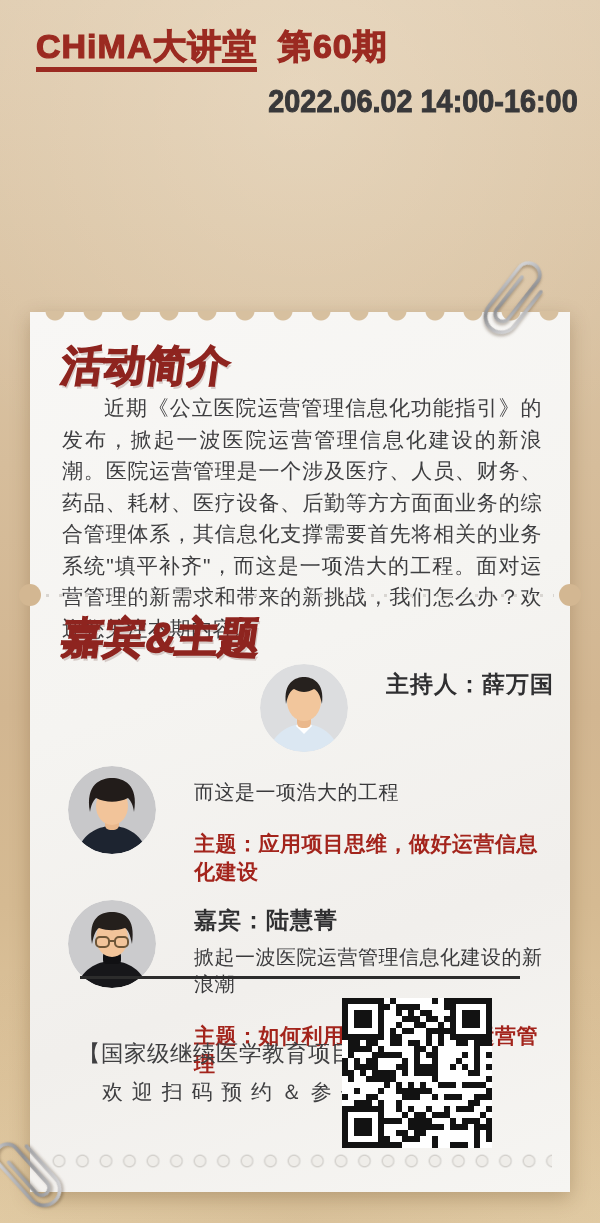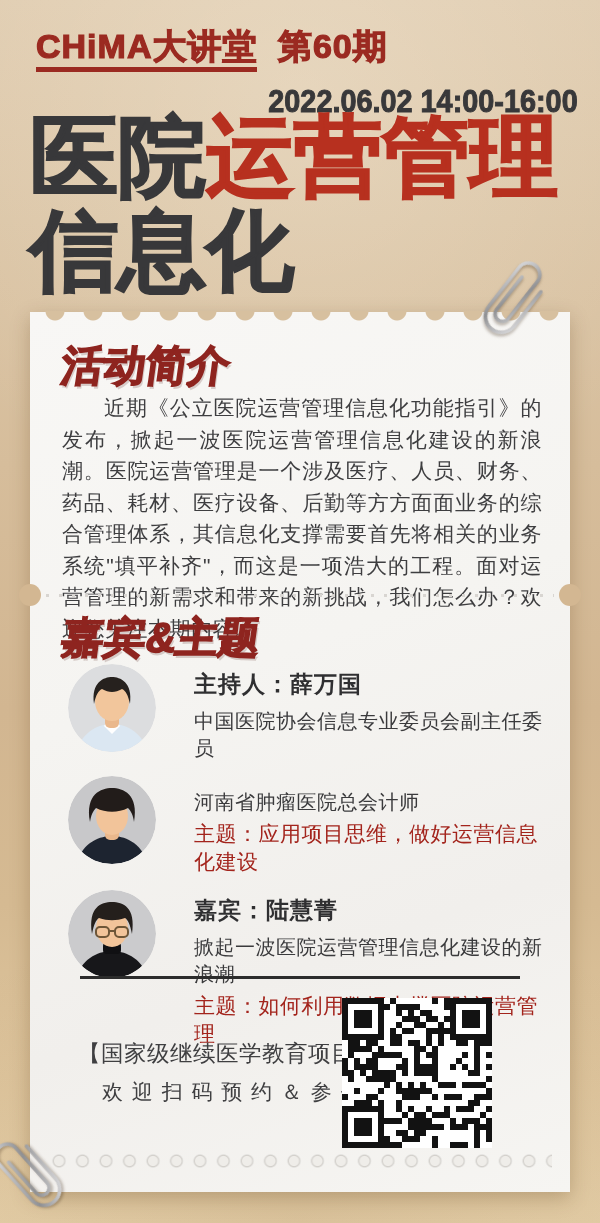--- a/index.html
+++ b/index.html
@@ -44,21 +44,21 @@
   .notch{position:absolute;width:22px;height:22px;border-radius:50%;background:#d3b792;top:272px;}
   .notch.l{left:-11px;}.notch.r{right:-11px;}
   
   .speakers{position:absolute;left:38px;right:16px;top:352px;}
   .speaker{display:flex;align-items:flex-start;justify-content:flex-end;}
   .speaker+.speaker{margin-top:14px;}
   .avatar{width:88px;height:88px;flex:0 0 88px;border-radius:50%;display:block;}
   .sp-text{margin-left:38px;padding-top:5px;}
   .sp-header{font-size:23px;font-weight:bold;color:#2f2f31;letter-spacing:1px;}
   .sp-affil{font-size:20px;color:#3a3a3c;margin-top:8px;letter-spacing:.5px;}
-  .sp-topic{font-size:21px;font-weight:normal;color:var(--topic_red,#a3241c);margin-top:4px;letter-spacing:.5px;}
+  .sp-topic{font-size:21px;font-weight:bold;color:var(--topic_red,#a3241c);margin-top:24px;letter-spacing:.5px;}
   .rule{position:absolute;left:50px;width:440px;top:664px;height:3px;background:#2c2c2c;}
   
   .cme{position:absolute;left:48px;top:726px;font-size:22.5px;font-weight:500;color:#3f3f41;letter-spacing:.5px;}
   .scan{position:absolute;left:72px;top:766px;font-size:21px;color:#3f3f41;letter-spacing:.42em;}
   .qr{position:absolute;left:312px;top:686px;width:150px;height:150px;background:#fff;
     display:grid;grid-template-rows:repeat(25,1fr);grid-template-columns:repeat(25,1fr);}
   .qr i{background:#121212;display:block;}
   .holes{position:absolute;left:18px;right:18px;top:840px;height:18px;
     background-image:radial-gradient(circle at 11px 9px,#efede9 4.6px,#d2cfca 5.6px,rgba(0,0,0,.07) 6.4px,rgba(0,0,0,0) 7.2px);
     background-size:23.5px 18px;background-repeat:repeat-x;}
@@ -72,24 +72,20 @@
 
 <div class="poster">
 
   <div class="brand">
     <span class="brand-main">CHiMA大讲堂</span>
     <span class="brand-ep">第60期</span>
   </div>
 
   <div class="datetime">2022.06.02  14:00-16:00</div>
 
-  <div class="big-title">
-    <div><span class="dark">医院</span><span class="red">运营管理</span></div>
-    <div><span class="dark">信息化</span></div>
-  </div>
 
   <div class="card">
     <div class="scallops"></div>
 
     <div class="sec-heading h-intro">活动简介</div>
     <div class="intro-text">近期《公立医院运营管理信息化功能指引》的发布，掀起一波医院运营管理信息化建设的新浪潮。医院运营管理是一个涉及医疗、人员、财务、药品、耗材、医疗设备、后勤等方方面面业务的综合管理体系，其信息化支撑需要首先将相关的业务系统"填平补齐"，而这是一项浩大的工程。面对运营管理的新需求和带来的新挑战，我们怎么办？欢迎您关注本期内容。</div>
 
     <div class="perf"></div>
     <div class="notch l"></div>
     <div class="notch r"></div>
@@ -109,41 +105,40 @@
             <rect width="88" height="88" fill="#dcdddf"></rect>
             <path d="M8 88 c7 -22 24 -28 36 -28 c12 0 29 6 36 28 z" fill="#dbe7f2"></path>
             <path d="M36 62 l8 8 l8 -8 l-4 -6 h-8 z" fill="#fff"></path>
             <rect x="37" y="50" width="14" height="14" rx="5" fill="#eab88c"></rect>
             <ellipse cx="44" cy="37" rx="17" ry="20" fill="#f2c69c"></ellipse>
             <path d="M26 40 c-3 -22 10 -27 18 -27 c8 0 21 5 18 27 c-2 -9 -4 -13 -8 -15 c-7 4 -13 4 -20 0 c-4 2 -6 6 -8 15 z" fill="#26211e"></path>
           </g>
         </svg>
         <div class="sp-text">
           <div class="sp-header">主持人：薛万国</div>
-          <div class="sp-affil">中国医院协会信息专业委员会副主任委员</div>
         </div>
       </div>
 
       <div class="speaker">
         <svg class="avatar" viewBox="0 0 88 88">
           <defs>
               <clipPath id="avc2">
                 <circle cx="44" cy="44" r="44"></circle>
               </clipPath>
             </defs>
           <g clip-path="url(#avc2)">
             <rect width="88" height="88" fill="#c8c8ca"></rect>
             <path d="M8 88 c7 -23 25 -28 36 -28 c11 0 29 5 36 28 z" fill="#1d2430"></path>
             <rect x="37" y="50" width="14" height="14" rx="5" fill="#eab88c"></rect>
             <ellipse cx="44" cy="40" rx="16" ry="19" fill="#f2c49a"></ellipse>
             <path d="M22 46 c-5 -28 11 -34 22 -34 c11 0 27 6 22 34 c-1 -7 -3 -11 -6 -14 c-10 5 -22 5 -32 0 c-3 3 -5 7 -6 14 z" fill="#221c1a"></path>
           </g>
         </svg>
         <div class="sp-text">
-          <div class="sp-affil">河南省肿瘤医院总会计师</div>
+          <div class="sp-affil">而这是一项浩大的工程</div>
           <div class="sp-topic">主题：应用项目思维，做好运营信息化建设</div>
         </div>
       </div>
 
       <div class="speaker">
         <svg class="avatar" viewBox="0 0 88 88">
           <defs>
               <clipPath id="avc3">
                 <circle cx="44" cy="44" r="44"></circle>
               </clipPath>

